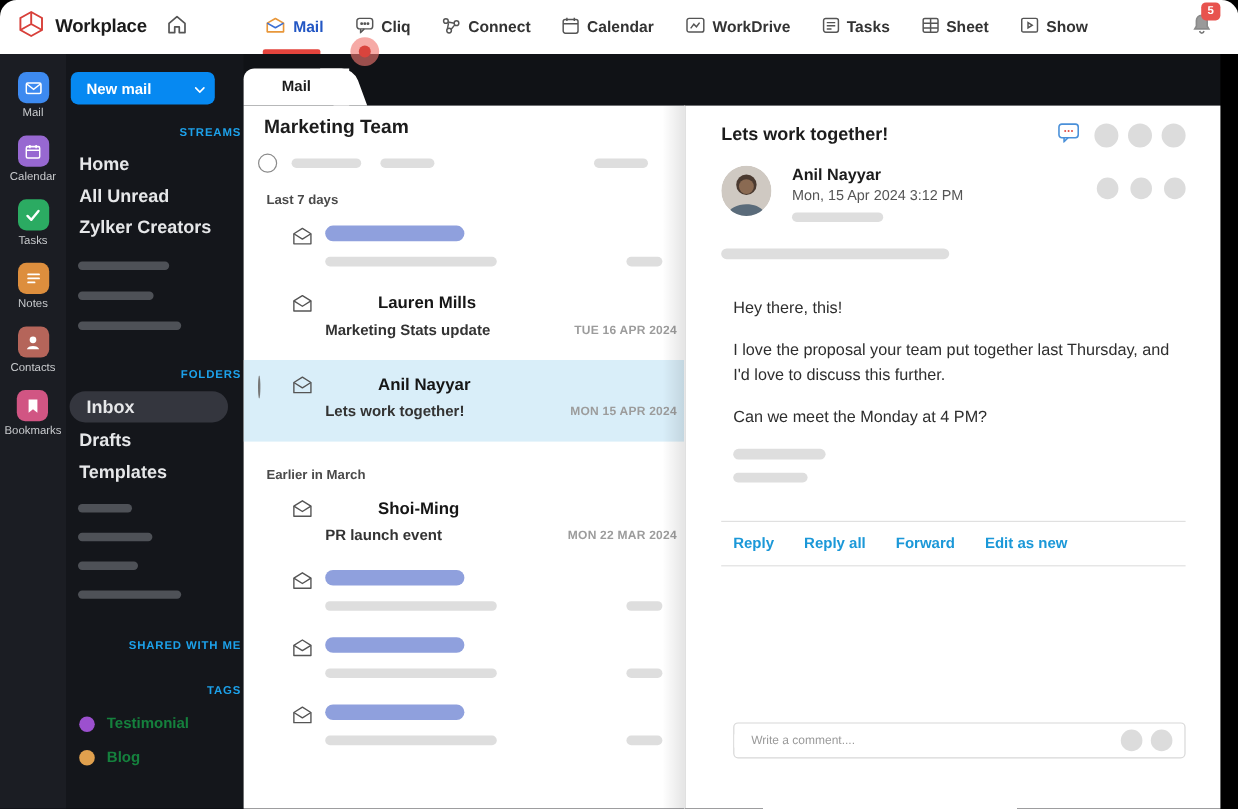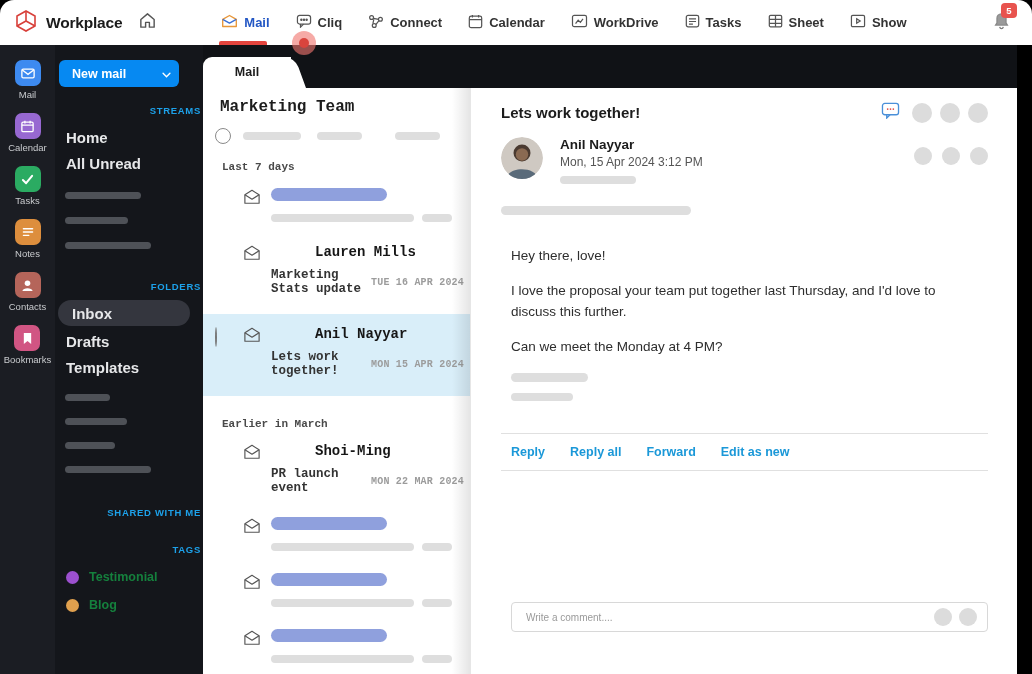--- a/index.html
+++ b/index.html
@@ -60,21 +60,21 @@
   .tabstrip { height:43px; display:flex; align-items:flex-end; }
   .tab { position:relative; height:31px; width:88px; background:#fff; border-radius:9px 0 0 0; cursor:pointer; }
   .tab::after { content:""; position:absolute; top:0; right:-15px; width:28px; height:31px; background:#fff;
     transform:skewX(20deg); transform-origin:bottom left; border-radius:0 10px 0 0; }
   .tab-label { position:absolute; left:0; right:0; text-align:center; line-height:31px; font-size:12.5px;
     font-weight:bold; color:#1c1c1c; z-index:1; }
 
   .content { flex:1; display:flex; min-height:0; }
 
   
-  .list-panel { width:268px; background:#fff; position:relative; overflow:hidden; border-right:1px solid #e6e6e6;font-family:Liberation Mono, monospace; }
+  .list-panel { width:368px; background:#fff; position:relative; overflow:hidden; border-right:1px solid #e6e6e6; }
   .list-panel::after { content:""; position:absolute; top:0; right:0; bottom:0; width:18px;
     background:linear-gradient(to left, rgba(0,0,0,0.10), rgba(0,0,0,0)); pointer-events:none; }
   .list-title { padding:10px 0 0 17px; font-size:16px; font-weight:bold; color:#1c1c1c; }
   .selectall-row { margin:12px 30px 0 12px; display:flex; align-items:center; }
   .check-circle { width:16px; height:16px; border:1.6px solid #8a8a8a; border-radius:50%; flex:none; cursor:pointer; }
   .group-label { padding-left:19px; font-size:11px; font-weight:bold; color:#4a4a4a; }
   .mail-row { display:flex; padding-left:12px; cursor:pointer; }
   .slot-check { width:28px; padding-top:2px; }
   .slot-env { width:28px; padding-top:1px; }
   .row-main { flex:1; padding-right:6px; min-width:0; }
@@ -297,20 +297,21 @@
         <span>
           <svg width="9" height="6" viewBox="0 0 10 7" fill="none" stroke="#fff" stroke-width="1.6" stroke-linecap="round">
               <path d="M1 1.5 L5 5.5 L9 1.5"></path>
             </svg>
         </span>
       </button>
 
       <div class="side-label" style="margin-top:18px;">STREAMS</div>
       <div class="side-item" style="margin-top:8px;">Home</div>
       <div class="side-item">All Unread</div>
+      <div class="side-item">Zylker Creators</div>
       <div class="sk dark" style="margin:16px 0 0 10px; width:76px; height:7px;"></div>
       <div class="sk dark" style="margin:18px 0 0 10px; width:63px; height:7px;"></div>
       <div class="sk dark" style="margin:18px 0 0 10px; width:86px; height:7px;"></div>
 
       <div class="side-label" style="margin-top:32px;">FOLDERS</div>
       <div class="side-item pill" style="margin-top:8px;">Inbox</div>
       <div class="side-item" style="margin-top:2px;">Drafts</div>
       <div class="side-item">Templates</div>
       <div class="sk dark" style="margin:14px 0 0 10px; width:45px; height:7px;"></div>
       <div class="sk dark" style="margin:17px 0 0 10px; width:62px; height:7px;"></div>
@@ -514,21 +515,21 @@
             <div class="row-circles">
               <button class="circle-btn sm"></button>
               <button class="circle-btn sm"></button>
               <button class="circle-btn sm"></button>
             </div>
           </div>
 
           <div class="sk" style="width:190px; height:9px; margin-top:22px;"></div>
 
           <div class="body-copy">
-            <p>Hey there, love!</p>
+            <p>Hey there, this!</p>
             <p>I love the proposal your team put together last Thursday, and I'd love to discuss this further.</p>
             <p>Can we meet the Monday at 4 PM?</p>
           </div>
 
           <div class="sk" style="width:77px; height:9px; margin:16px 0 0 10px;"></div>
           <div class="sk" style="width:62px; height:8px; margin:11px 0 0 10px;"></div>
 
           <div class="hr" style="margin-top:32px;"></div>
           <div class="actions-row">
             <a class="action-link">Reply</a>

